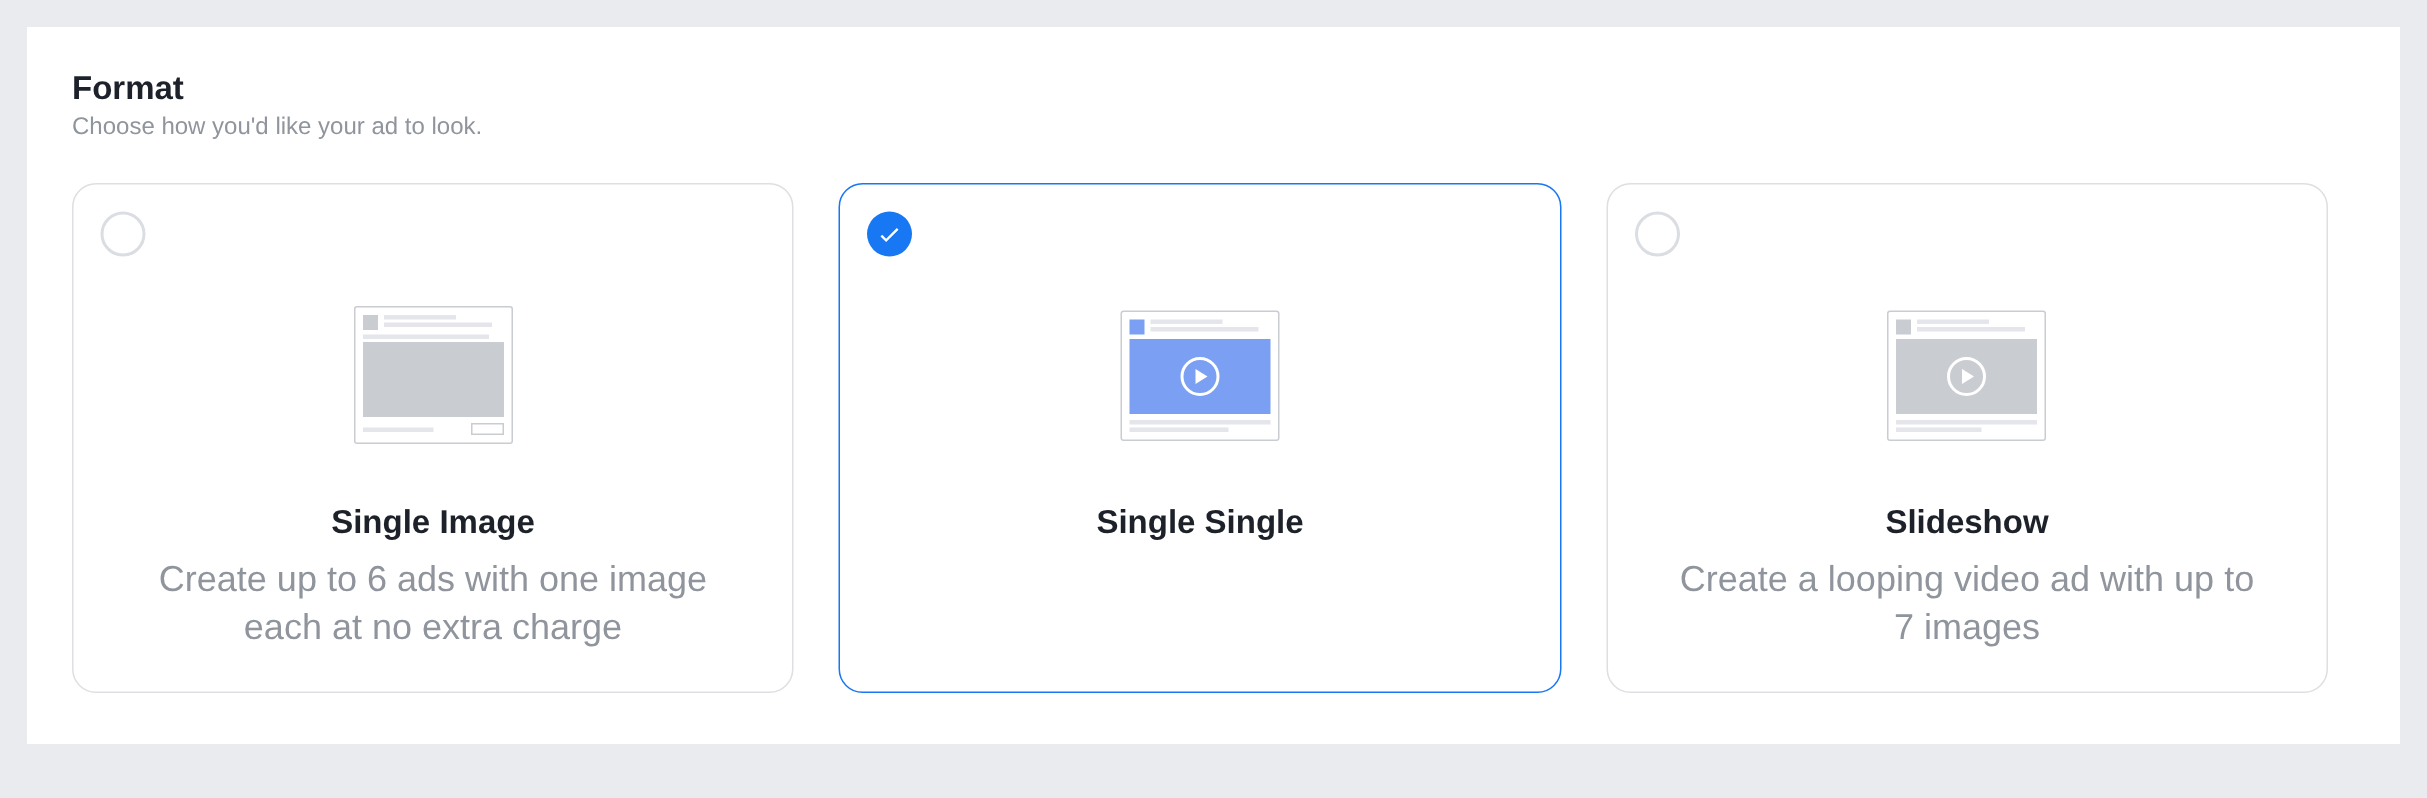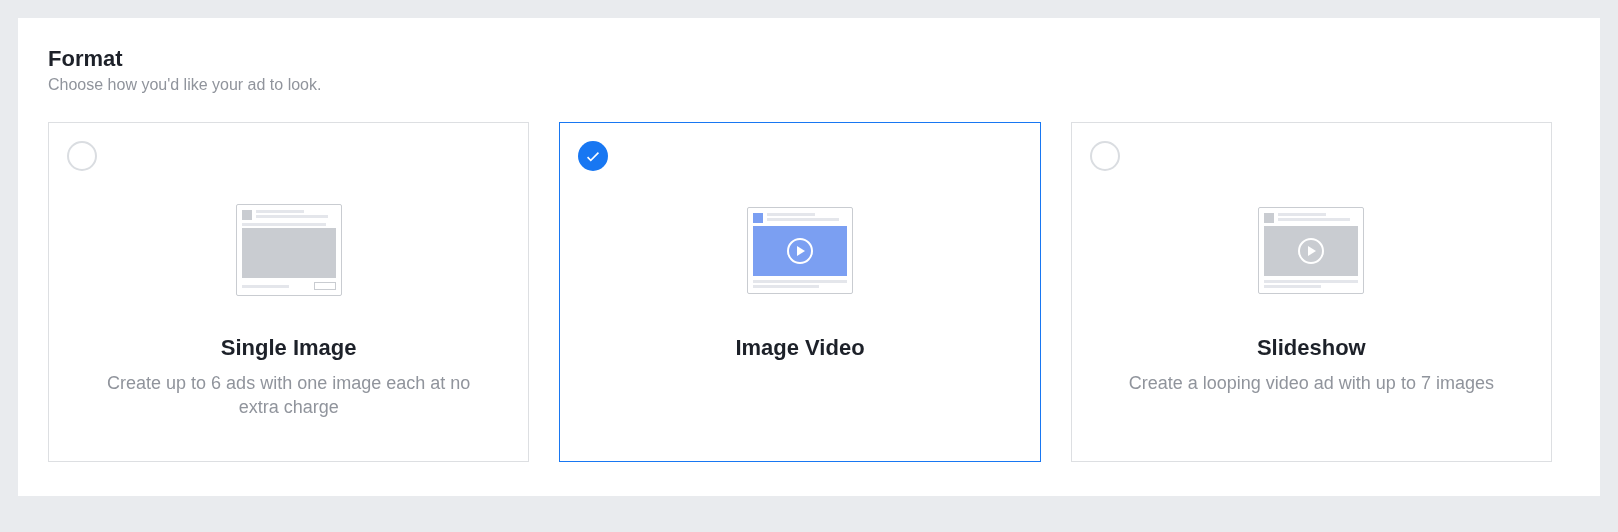--- a/index.html
+++ b/index.html
@@ -28,21 +28,21 @@
       margin-bottom: 28px;
     }
     .options-row {
       display: flex;
       gap: 30px;
     }
     .option-card {
       position: relative;
       flex: 1;
       border: 1px solid #dddfe2;
-      border-radius: 0;
+      border-radius: 16px;
       padding: 20px 24px 24px 24px;
       min-height: 340px;
       display: flex;
       flex-direction: column;
       align-items: center;
       cursor: pointer;
     }
     .option-card.selected {
       border: 1px solid #1877f2;
     }
@@ -77,21 +77,21 @@
       justify-content: center;
     }
     .option-title {
       font-size: 22px;
       font-weight: 700;
       color: #1d2129;
       margin-bottom: 10px;
       text-align: center;
     }
     .option-desc {
-      font-size: 18px;
+      font-size: 24px;
       color: #90949c;
       text-align: center;
       line-height: 1.35;
       max-width: 400px;
     }
     
     .miniframe {
       border: 1px solid #c9ccd1;
       border-radius: 2px;
       background: #fff;
@@ -233,21 +233,21 @@
             <div class="play-circle">
                 <div class="play-triangle"></div>
               </div>
           </div>
           <div class="vid-footer">
             <div class="l1"></div>
             <div class="l2"></div>
           </div>
         </div>
       </div>
-      <div class="option-title">Image Video</div>
+      <div class="option-title">Single Single</div>
     </div>
 
     <div class="option-card">
       <div class="radio-indicator radio-unselected"></div>
       <div class="illus">
         <div class="miniframe">
           <div class="mini-header">
             <div class="mini-avatar"></div>
             <div class="mini-lines">
               <div class="mini-line short"></div>

